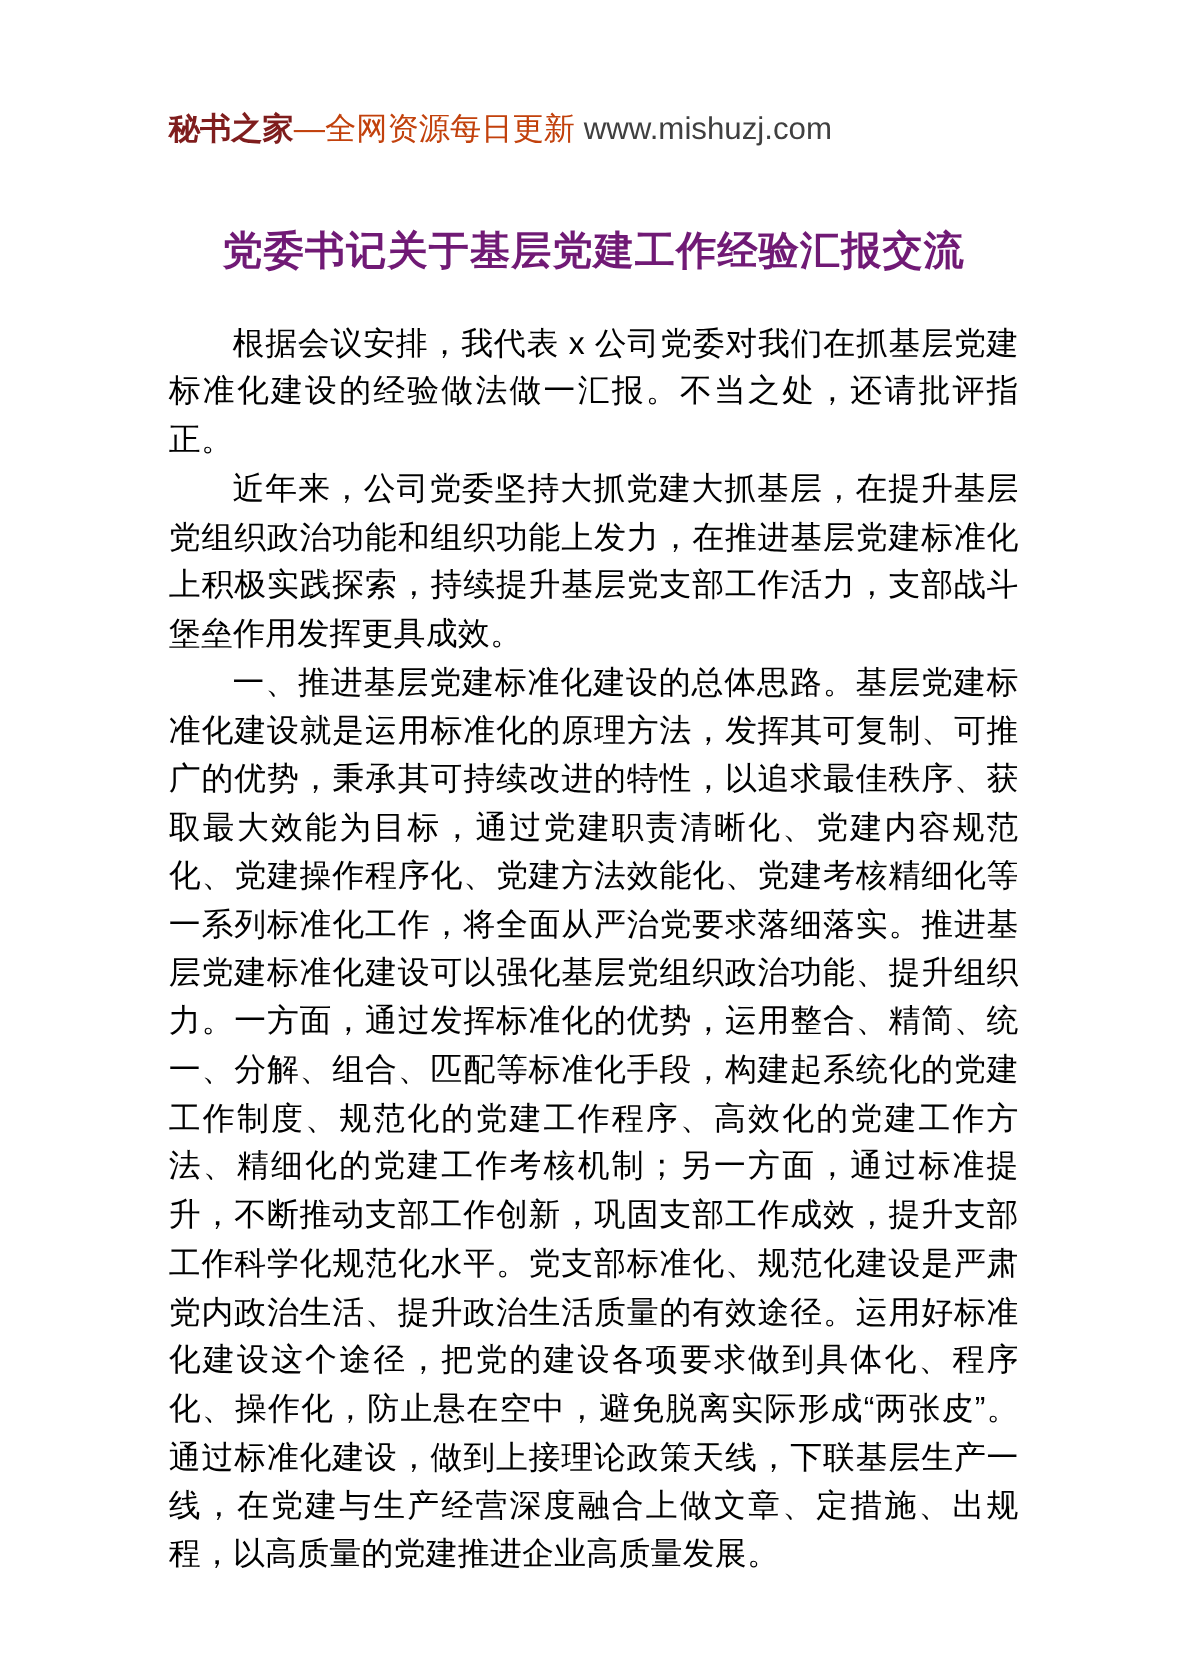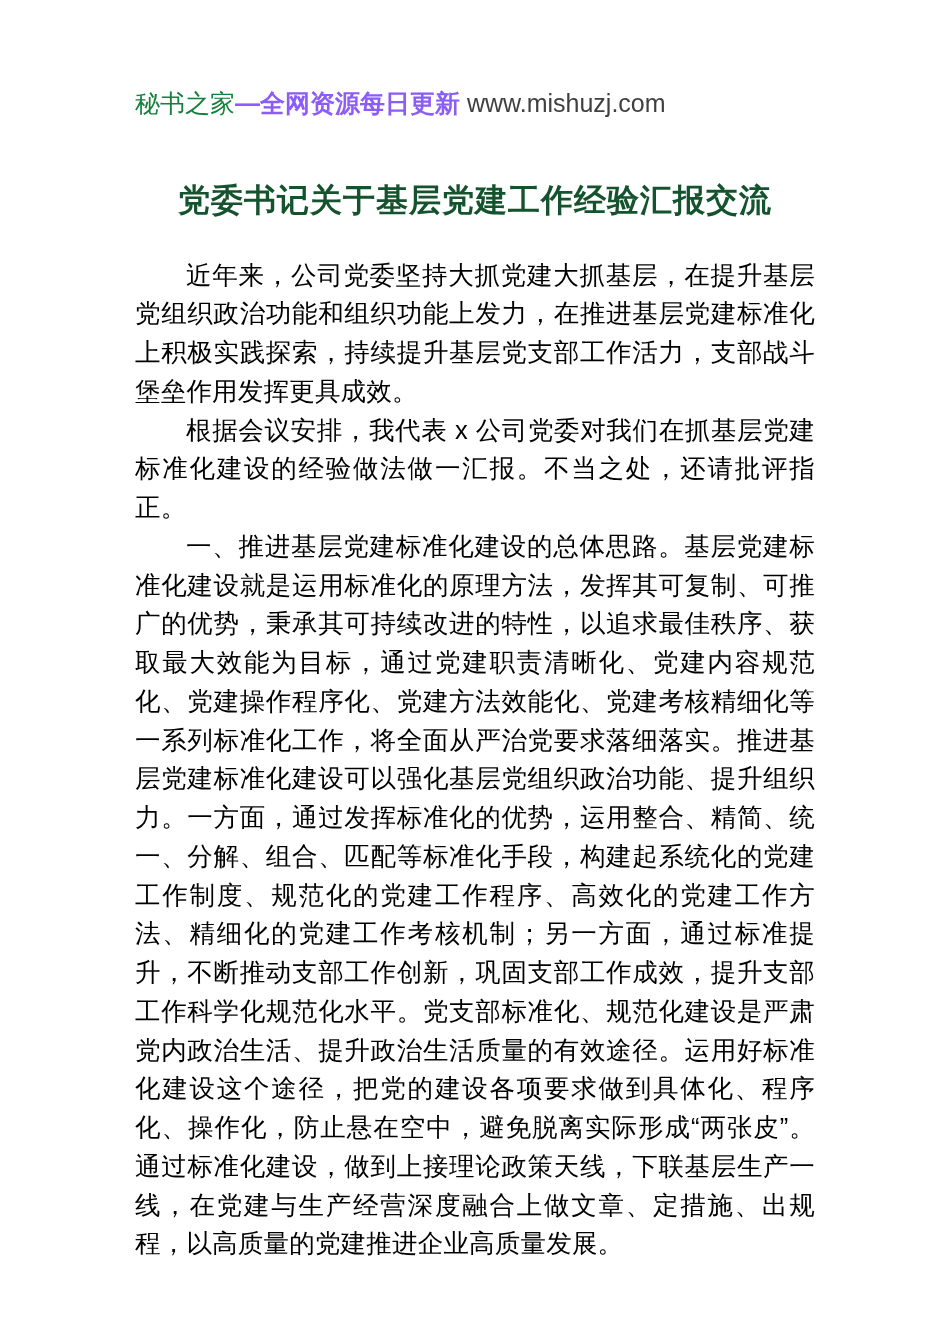--- a/index.html
+++ b/index.html
@@ -22,39 +22,39 @@
     padding: 0 135px;
   }
   .watermark {
     margin-top: 88px;
     font-size: 25px;
     line-height: 1.2;
     white-space: nowrap;
     letter-spacing: 0px;
   }
   .watermark .brand {
-    color: #15803d;
-    font-weight: normal;
+    color: #7f1d1d;
+    font-weight: bold;
   }
   .watermark .tagline {
-    color: #8b5cf6;
-    font-weight: bold;
+    color: #c2410c;
+    font-weight: normal;
   }
   .watermark .url {
     color: #404040;
     text-decoration: none;
   }
   .doc-title {
     margin-top: 62px;
     font-size: 32px;
     font-weight: bold;
     text-align: center;
     letter-spacing: 1px;
     line-height: 1.3;
-    color: #14532d;
+    color: #701a75;
   }
   .body-text {
     margin-top: 34px;
     font-size: 25.5px;
     line-height: 1.52;
     text-align: justify;
     text-justify: inter-ideograph;
     letter-spacing: 0.2px;
   }
   .body-text p {
@@ -67,18 +67,18 @@
 
 <div class="page">
 
   <div class="watermark">
     <span class="brand">秘书之家</span><span class="tagline">—全网资源每日更新 </span><span class="url">www.mishuzj.com</span>
   </div>
 
   <h1 class="doc-title">党委书记关于基层党建工作经验汇报交流</h1>
 
   <div class="body-text">
+    <p>根据会议安排，我代表 x 公司党委对我们在抓基层党建标准化建设的经验做法做一汇报。不当之处，还请批评指正。</p>
     <p>近年来，公司党委坚持大抓党建大抓基层，在提升基层党组织政治功能和组织功能上发力，在推进基层党建标准化上积极实践探索，持续提升基层党支部工作活力，支部战斗堡垒作用发挥更具成效。</p>
-    <p>根据会议安排，我代表 x 公司党委对我们在抓基层党建标准化建设的经验做法做一汇报。不当之处，还请批评指正。</p>
     <p>一、推进基层党建标准化建设的总体思路。基层党建标准化建设就是运用标准化的原理方法，发挥其可复制、可推广的优势，秉承其可持续改进的特性，以追求最佳秩序、获取最大效能为目标，通过党建职责清晰化、党建内容规范化、党建操作程序化、党建方法效能化、党建考核精细化等一系列标准化工作，将全面从严治党要求落细落实。推进基层党建标准化建设可以强化基层党组织政治功能、提升组织力。一方面，通过发挥标准化的优势，运用整合、精简、统一、分解、组合、匹配等标准化手段，构建起系统化的党建工作制度、规范化的党建工作程序、高效化的党建工作方法、精细化的党建工作考核机制；另一方面，通过标准提升，不断推动支部工作创新，巩固支部工作成效，提升支部工作科学化规范化水平。党支部标准化、规范化建设是严肃党内政治生活、提升政治生活质量的有效途径。运用好标准化建设这个途径，把党的建设各项要求做到具体化、程序化、操作化，防止悬在空中，避免脱离实际形成“两张皮”。通过标准化建设，做到上接理论政策天线，下联基层生产一线，在党建与生产经营深度融合上做文章、定措施、出规程，以高质量的党建推进企业高质量发展。</p>
   </div>
 
 </div>
 
 </body></html>

